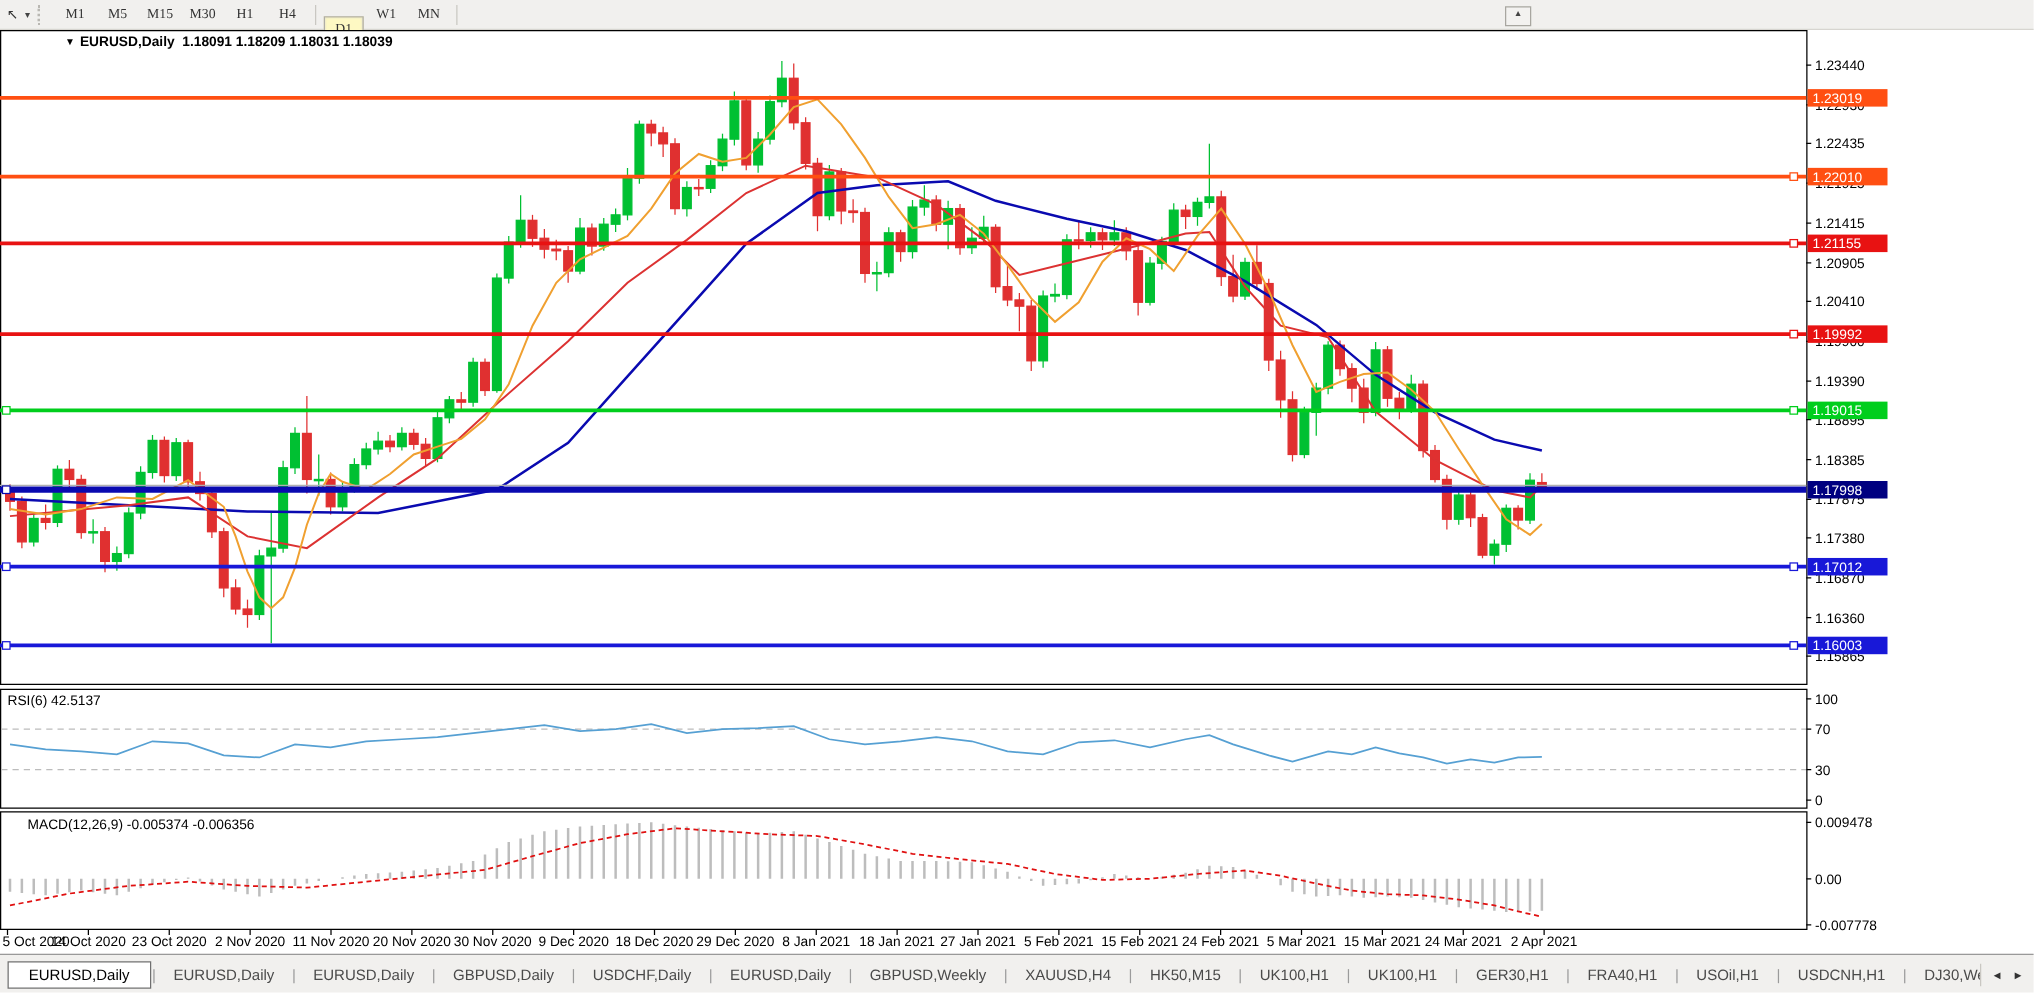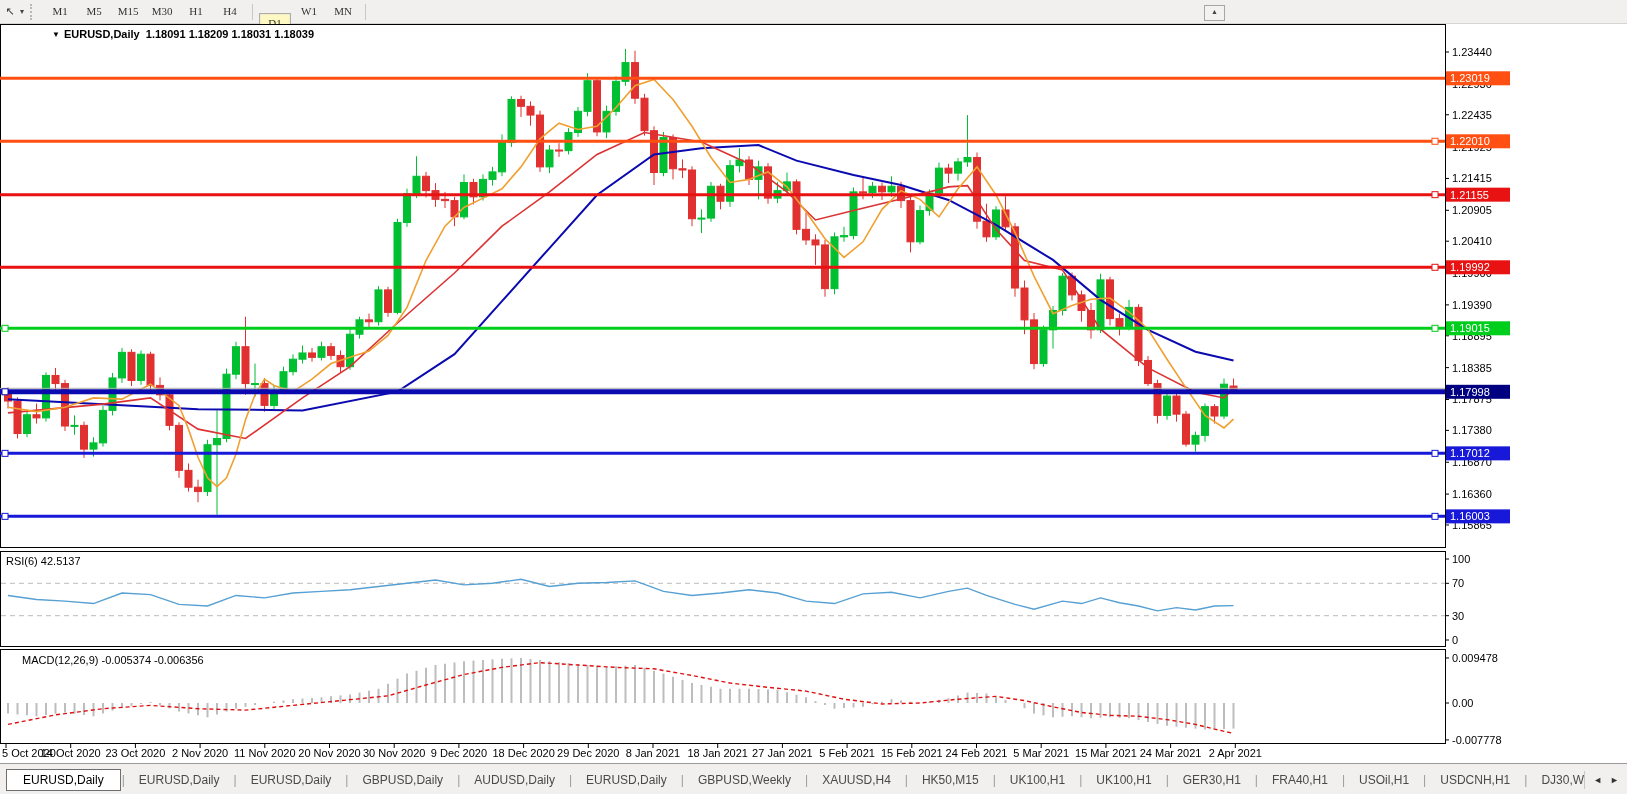--- a/index.html
+++ b/index.html
@@ -598,21 +598,21 @@
   <div id="tabbar">
     <div id="tabstrip">
         <div class="tab active">EURUSD,Daily</div>
         <span class="tab-sep">|</span>
         <div class="tab">EURUSD,Daily</div>
         <span class="tab-sep">|</span>
         <div class="tab">EURUSD,Daily</div>
         <span class="tab-sep">|</span>
         <div class="tab">GBPUSD,Daily</div>
         <span class="tab-sep">|</span>
-        <div class="tab">AUDUSD,Daily</div>
+        <div class="tab">USDCHF,Daily</div>
         <span class="tab-sep">|</span>
         <div class="tab">EURUSD,Daily</div>
         <span class="tab-sep">|</span>
         <div class="tab">GBPUSD,Weekly</div>
         <span class="tab-sep">|</span>
         <div class="tab">XAUUSD,H4</div>
         <span class="tab-sep">|</span>
         <div class="tab">HK50,M15</div>
         <span class="tab-sep">|</span>
         <div class="tab">UK100,H1</div>

